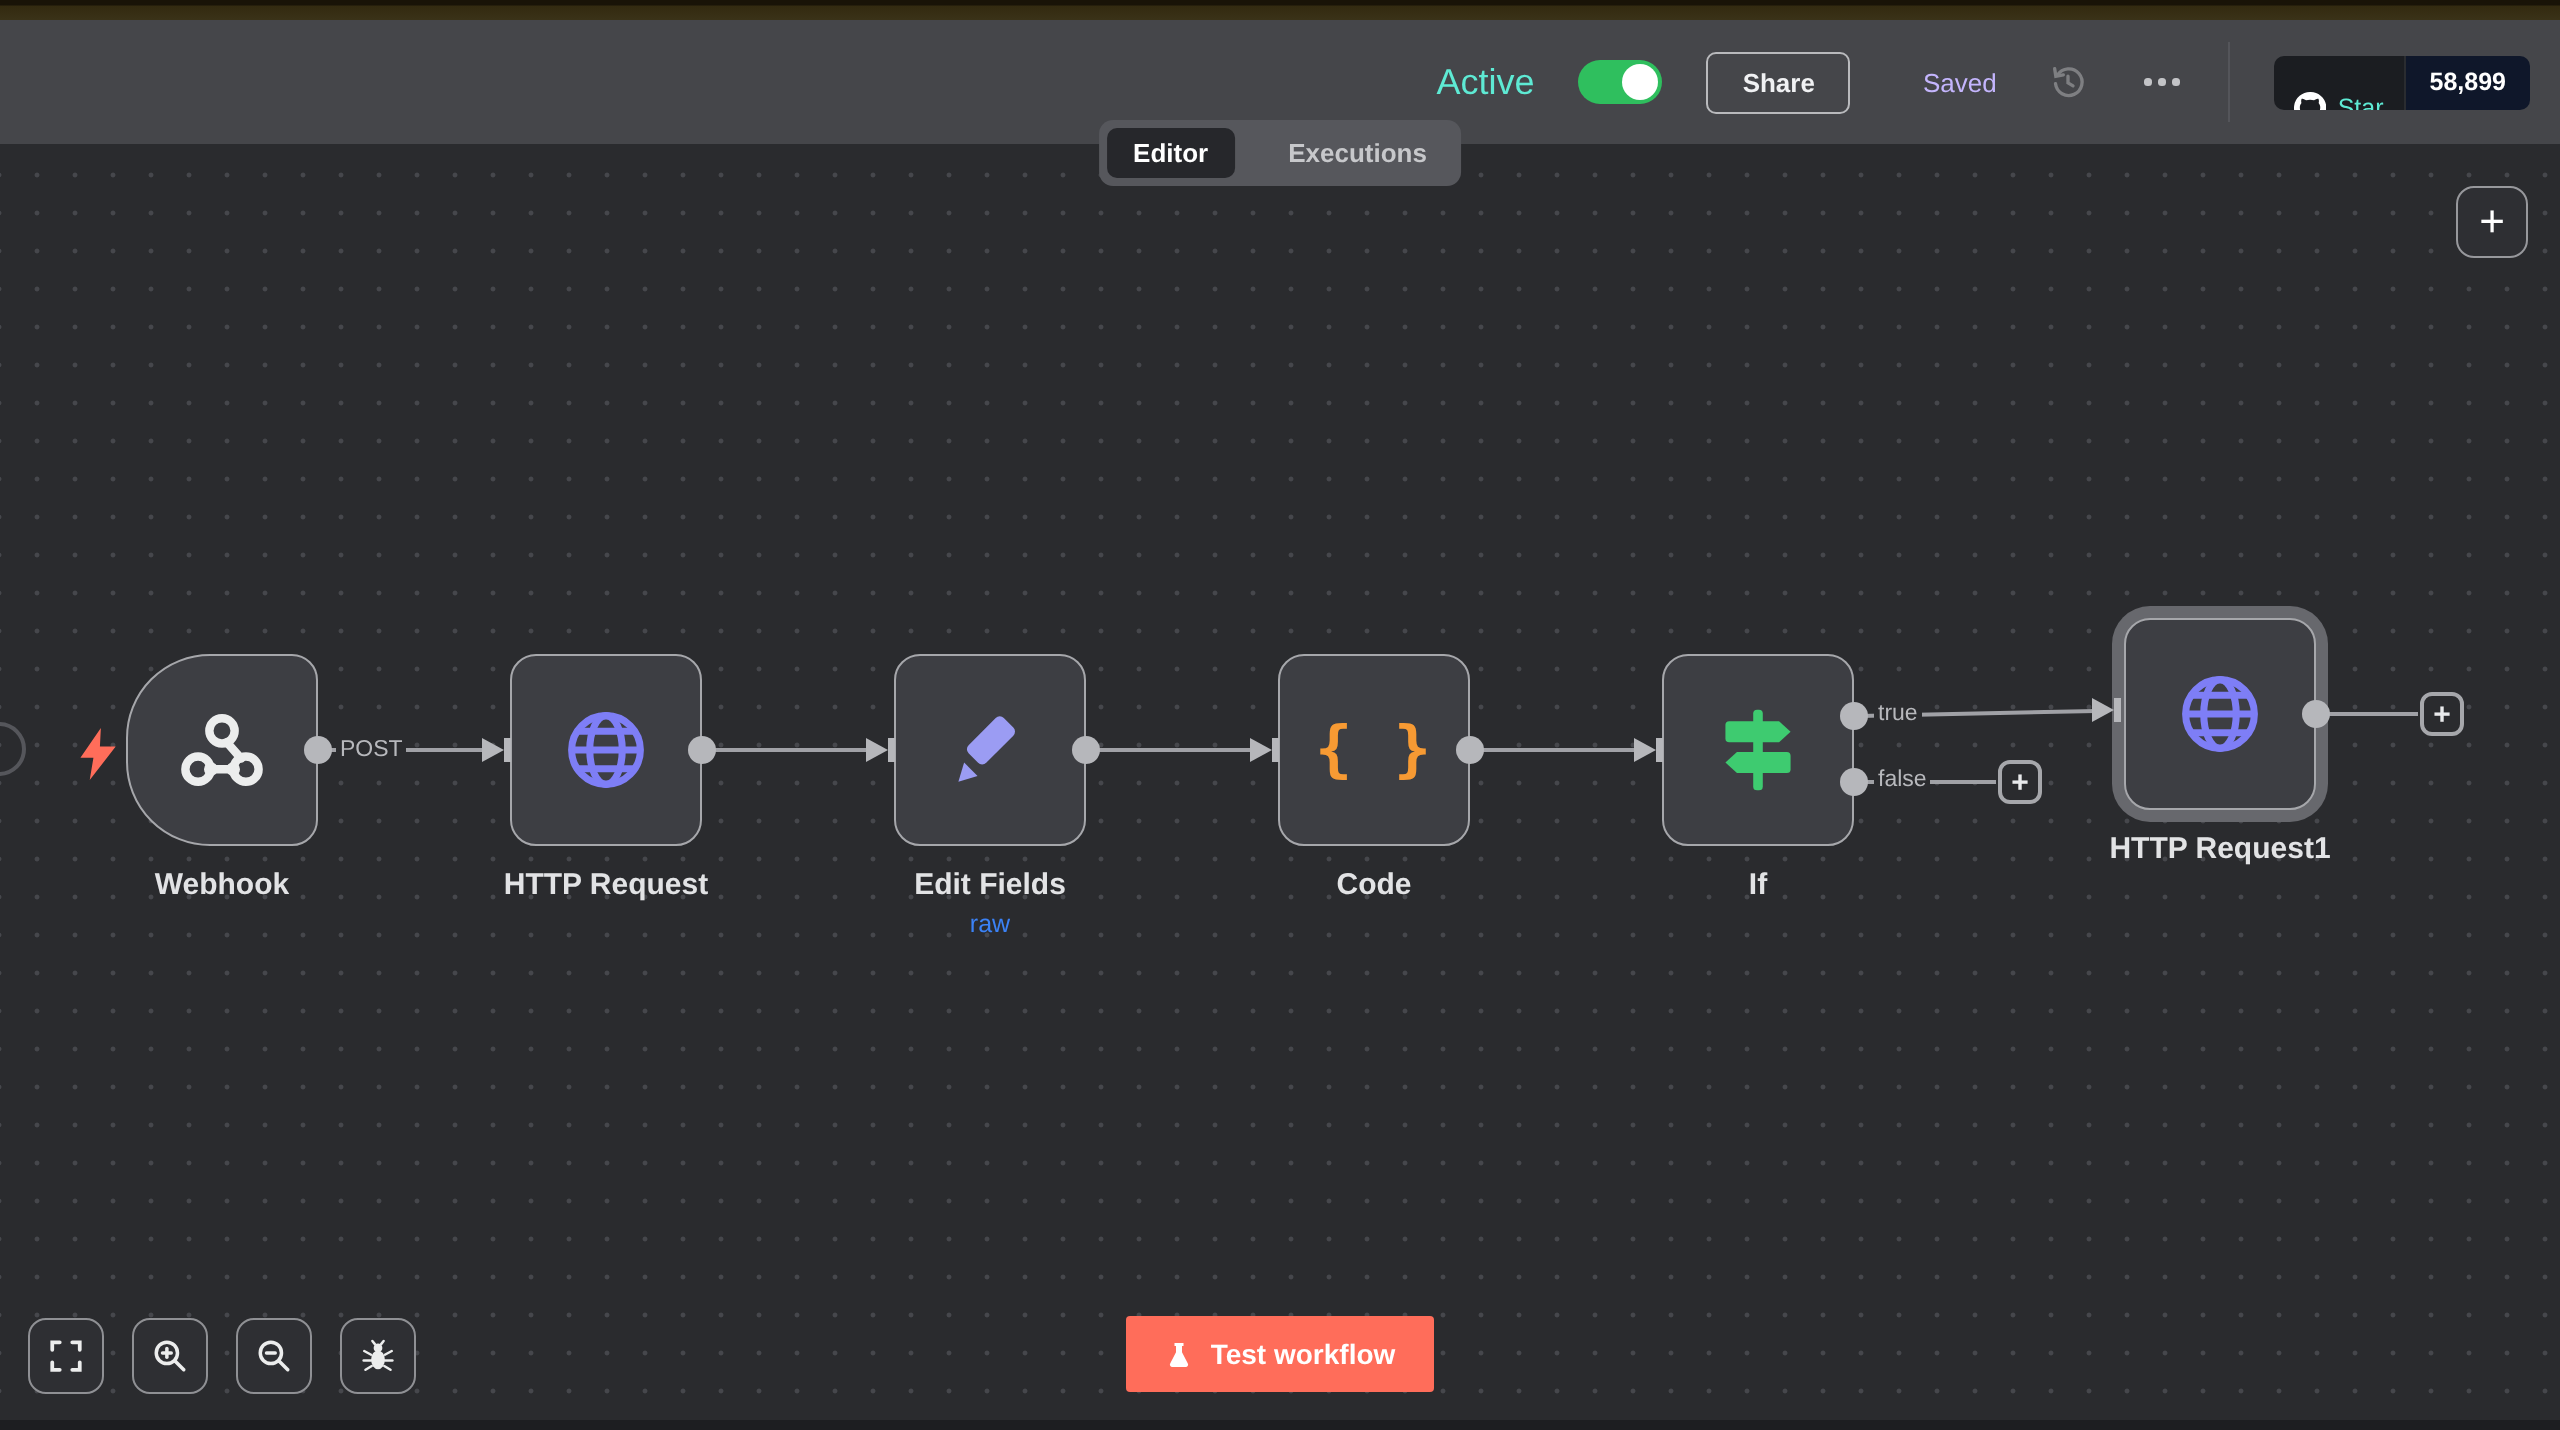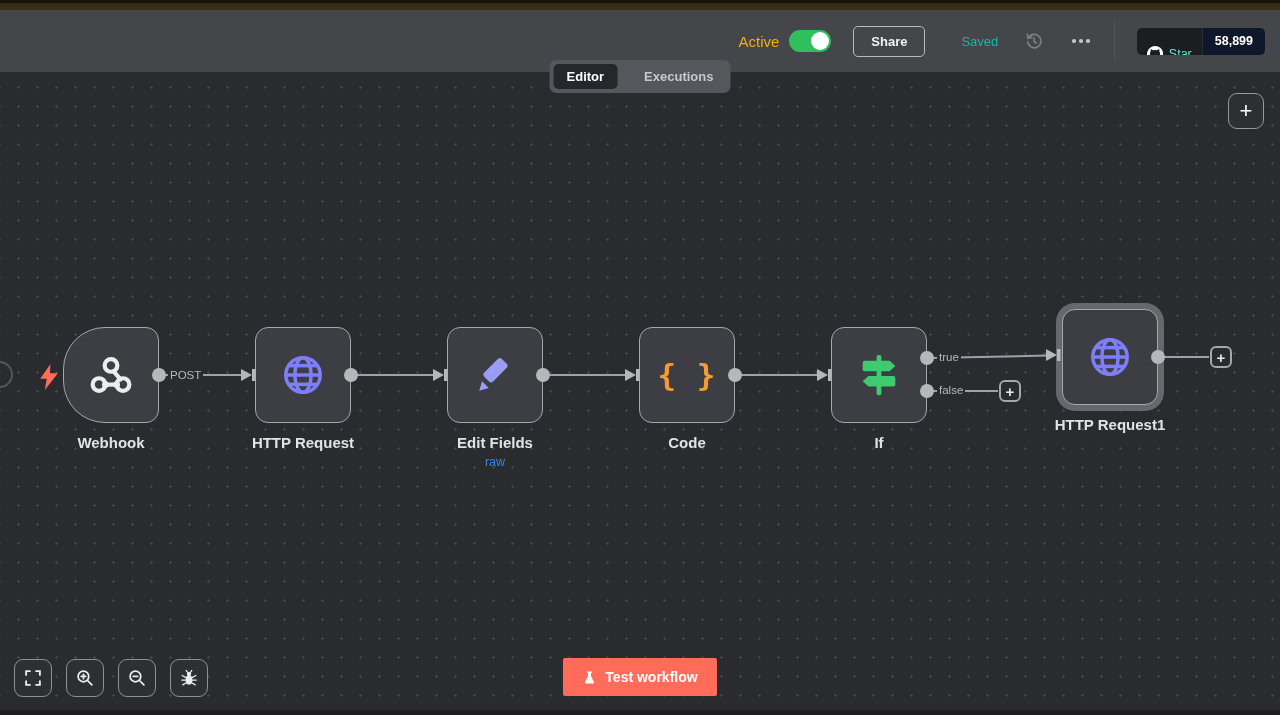--- a/index.html
+++ b/index.html
@@ -10,27 +10,27 @@
   .top-strip { position:absolute; left:0; top:0; width:1280px; height:10px;
     background:linear-gradient(#191307 0%, #191307 25%, #332a10 30%, #3a3218 100%); z-index:20; }
 
   
   .header { position:absolute; left:0; top:10px; width:1280px; height:62px;
     background:#45464a; display:flex; align-items:center; z-index:10; }
   .header-left { display:flex; align-items:center; padding-left:30px; }
   .wf-title { color:#e8e9eb; font-size:16px; font-weight:400; letter-spacing:.2px; }
   .add-tag { color:#8f9196; font-size:13px; margin-left:36px; cursor:pointer; }
   .header-right { margin-left:auto; display:flex; align-items:center; padding-right:15px; }
-  .active-label { color:#eab308; font-size:15px; margin-right:10px; }
+  .active-label { color:#5eead4; font-size:18px; margin-right:22px; }
   .toggle { width:42px; height:22px; border-radius:11px; background:#2fbf5e; position:relative; cursor:pointer; }
   .toggle-knob { position:absolute; right:2px; top:2px; width:18px; height:18px; border-radius:50%; background:#fff; }
   .share-btn { margin-left:22px; padding:7px 17px; border:1px solid #b9babd; border-radius:5px;
     background:transparent; color:#f0f1f3; font-size:13px; font-weight:700; cursor:pointer;
     font-family:"Liberation Sans", sans-serif; }
-  .saved-label { color:#14b8a6; font-size:13px; margin-left:36px; }
+  .saved-label { color:#c4b5fd; font-size:13px; margin-left:36px; }
   .history-btn { margin-left:26px; width:20px; height:20px; opacity:.45; cursor:pointer; }
   .dots-btn { margin-left:24px; display:flex; gap:3.5px; cursor:pointer; padding:6px 4px; }
   .dots-btn i { width:3.5px; height:3.5px; border-radius:50%; background:#c3c4c7; }
   .hdr-divider { width:1px; height:40px; background:#54555a; margin:0 22px 0 20px; }
   .gh-badge { display:flex; align-items:stretch; height:27px; border-radius:5px; overflow:hidden; cursor:pointer; }
   .gh-left { background:#1b1d21; display:flex; align-items:center; gap:6px; padding:0 10px; }
   .gh-left span { color:#5eead4; font-size:12.5px; font-weight:400;margin-top:25px; }
   .gh-right { background:#0f172a; display:flex; align-items:center; padding:0 12px; border-left:1px solid #2a2c30; }
   .gh-right span { color:#fff; font-size:12.5px; font-weight:700; }
 

